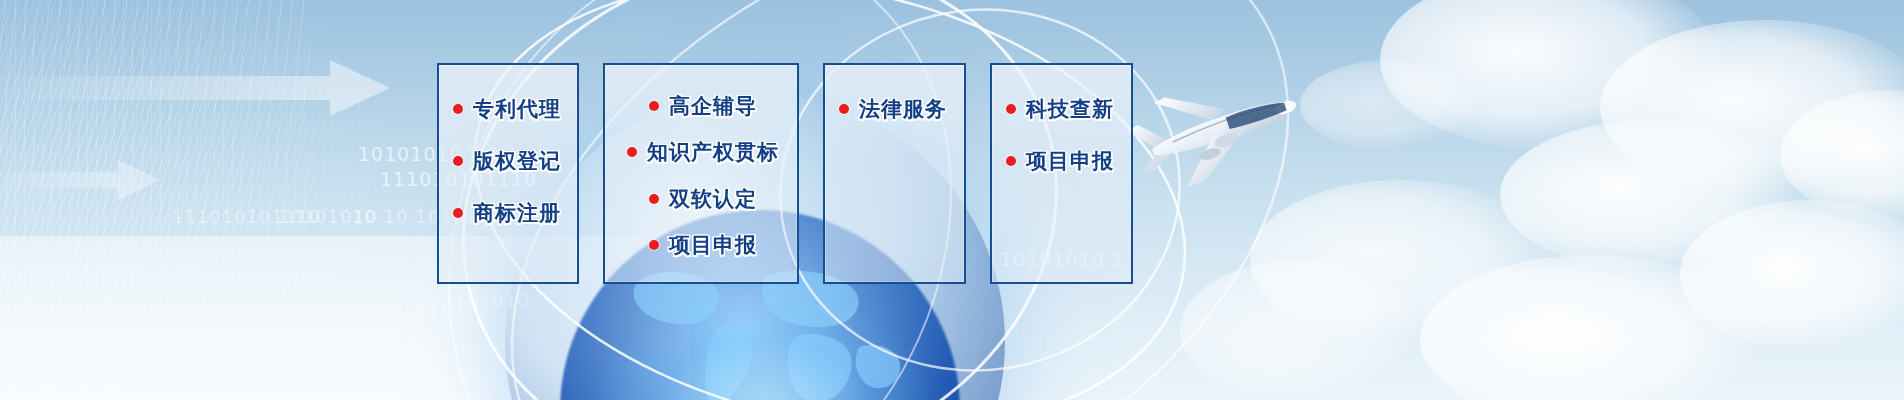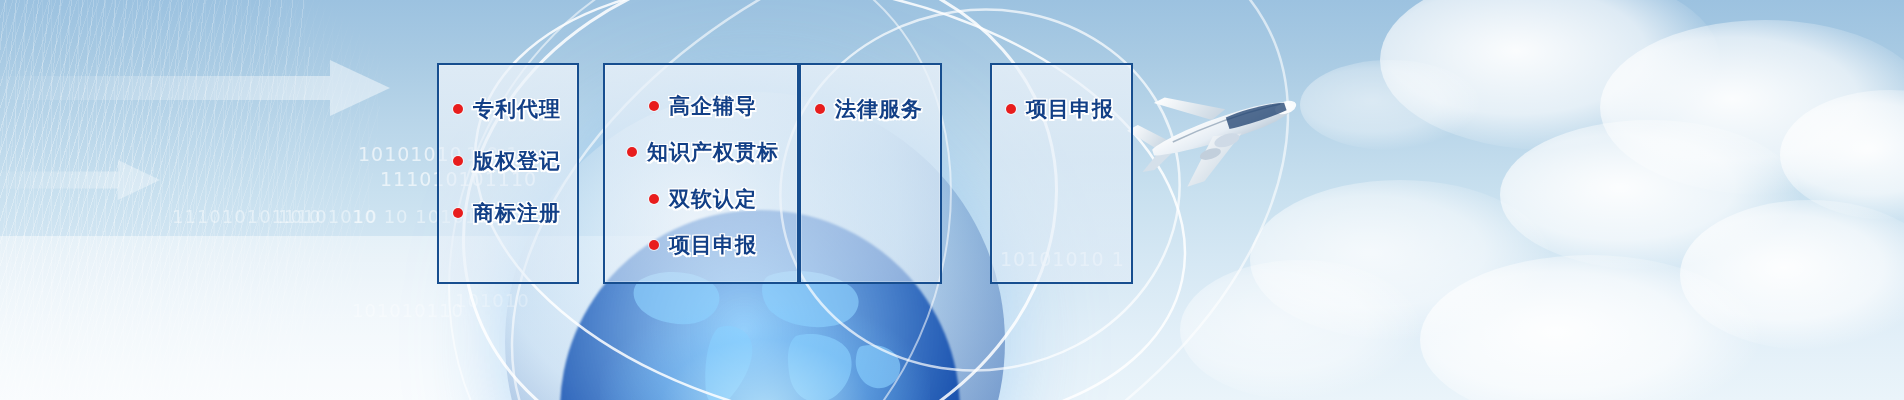--- a/index.html
+++ b/index.html
@@ -153,21 +153,21 @@
     position:absolute;
     border:2px solid #174e8f;
     background:linear-gradient(180deg, rgba(236,243,250,.78) 0%, rgba(228,238,248,.62) 45%, rgba(225,236,247,.50) 100%);
     box-shadow:0 0 0 1px rgba(255,255,255,.25) inset;
     display:flex;
     flex-direction:column;
     padding:18px 10px 14px 14px;
   }
   .p1 { left:437px; top:63px; width:142px; height:221px; }
   .p2 { left:603px; top:63px; width:196px; height:221px; }
-  .p3 { left:799px; top:63px; width:143px; height:221px; }
+  .p3 { left:823px; top:63px; width:143px; height:221px; }
   .p4 { left:990px; top:63px; width:143px; height:221px; }
 
   .item {
     display:flex;
     align-items:center;
     white-space:nowrap;
   }
   .p1 .item { height:52px; }
   .p2 .item { height:52px;justify-content:center; }
   .p3 .item { height:52px; }
@@ -332,18 +332,22 @@
     <div class="panel p3">
       <div class="item">
         <span class="bullet"></span>
         <span class="label">法律服务</span>
       </div>
     </div>
 
     <div class="panel p4">
       <div class="item">
         <span class="bullet"></span>
+        <span class="label">科技查新</span>
+      </div>
+      <div class="item">
+        <span class="bullet"></span>
         <span class="label">项目申报</span>
       </div>
     </div>
 
   </div>
 </div>
 
 </body></html>

